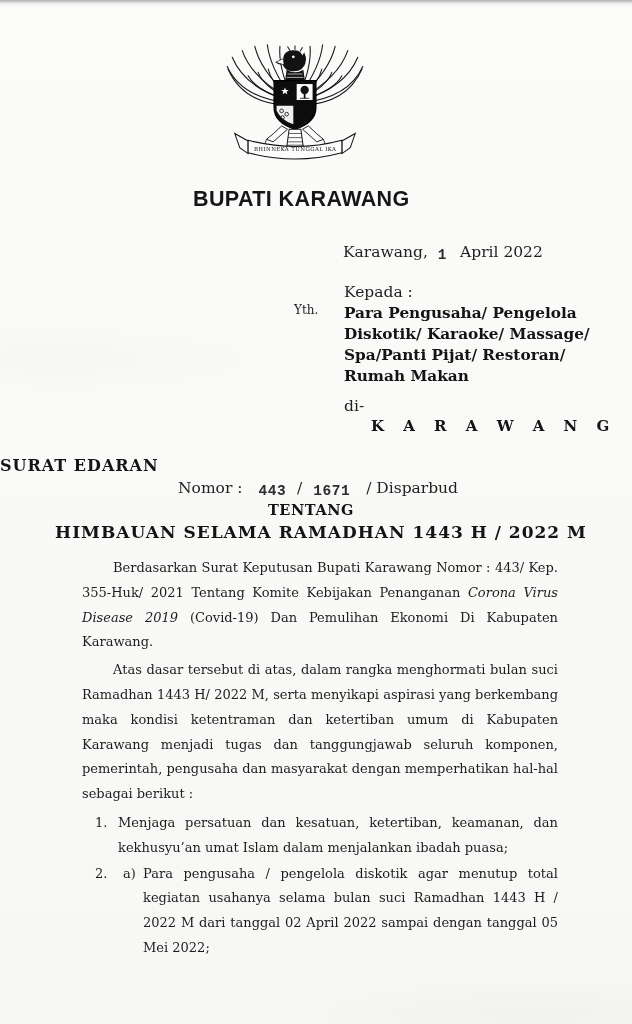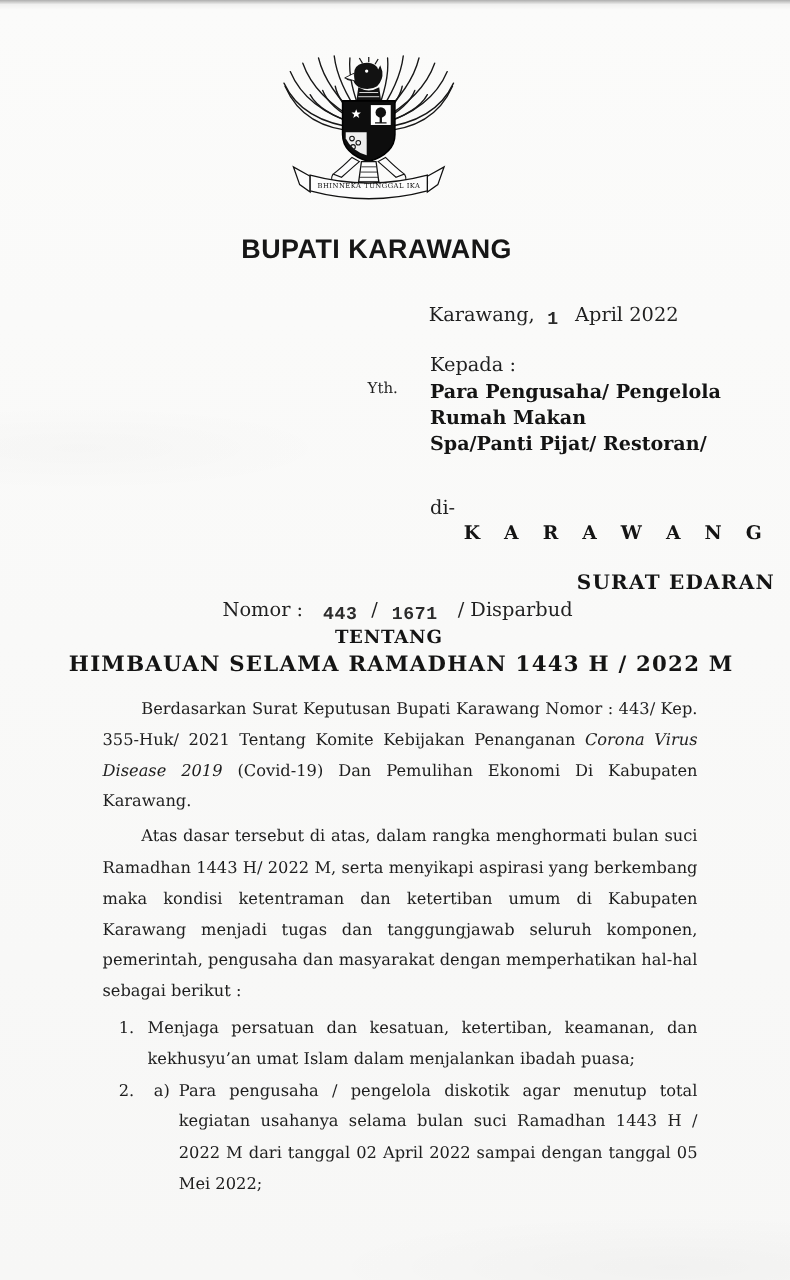--- a/index.html
+++ b/index.html
@@ -26,21 +26,21 @@
   .typed {
     font-family:"Liberation Mono", monospace; font-weight:700; font-size:14.5px;
     color:#2c2c2c; position:relative; top:1.5px; letter-spacing:0.5px;
   }
   .dateline .typed { margin:0 13px 0 10px; }
   .kepada { position:absolute; left:344px; top:283px; font-size:15.5px; }
   .yth { position:absolute; left:294px; top:303px; font-size:12px; }
   .recipient { position:absolute; left:344px; top:303px; font-size:15.3px; font-weight:bold; line-height:21px; color:#141414; white-space:nowrap; }
   .di { position:absolute; left:344px; top:397px; font-size:15.5px; }
   .city { position:absolute; left:371px; top:417px; font-size:15px; font-weight:bold; letter-spacing:7px; color:#141414; white-space:nowrap; }
-  .doc-type { position:absolute; left:0; top:456px; width:620px; text-align:right; font-size:16px; font-weight:bold; letter-spacing:1px; color:#141414; }
+  .doc-type { position:absolute; left:0; top:456px; width:620px; text-align:left; font-size:16px; font-weight:bold; letter-spacing:1px; color:#141414; }
   .nomor { position:absolute; left:178px; top:479px; font-size:15.5px; white-space:nowrap; }
   .nomor .gap-a { display:inline-block; width:16px; }
   .nomor .gap-b { display:inline-block; width:11px; }
   .tentang { position:absolute; left:0; top:501px; width:622px; text-align:center; font-size:14.5px; font-weight:bold; letter-spacing:0.6px; color:#141414; }
   .subject { position:absolute; left:0; top:522px; width:642px; text-align:center; font-size:17px; font-weight:bold; letter-spacing:1px; color:#141414; white-space:nowrap; }
   .body-block { position:absolute; left:82px; top:556px; width:476px; font-size:13px; line-height:24.8px; text-align:justify; color:#1d1d1d; }
   .body-block p { margin:0; text-indent:31px; }
   .body-block p + p { margin-top:3px; }
   .num-list { margin-top:4px; }
   .li { position:relative; }
@@ -123,22 +123,23 @@
 
   <div class="letterhead-title">BUPATI KARAWANG</div>
 
   <div class="dateline"><span>Karawang,</span><span class="typed">1</span><span>April 2022</span></div>
 
   <div class="kepada">Kepada :</div>
   <div class="yth">Yth.</div>
 
   <div class="recipient">
     <div>Para Pengusaha/ Pengelola</div>
+    <div>Diskotik/ Karaoke/ Massage/</div>
+    <div>Spa/Panti Pijat/ Restoran/</div>
     <div>Rumah Makan</div>
-    <div>Spa/Panti Pijat/ Restoran/</div>
   </div>
 
   <div class="di">di-</div>
   <div class="city">K A R A W A N G</div>
 
   <div class="doc-type">SURAT EDARAN</div>
 
   <div class="nomor"><span>Nomor :</span><span class="gap-a"></span><span class="typed">443</span><span class="gap-b"></span><span>/</span><span class="gap-b"></span><span class="typed">1671</span><span class="gap-a"></span><span>/ Disparbud</span></div>
 
   <div class="tentang">TENTANG</div>

